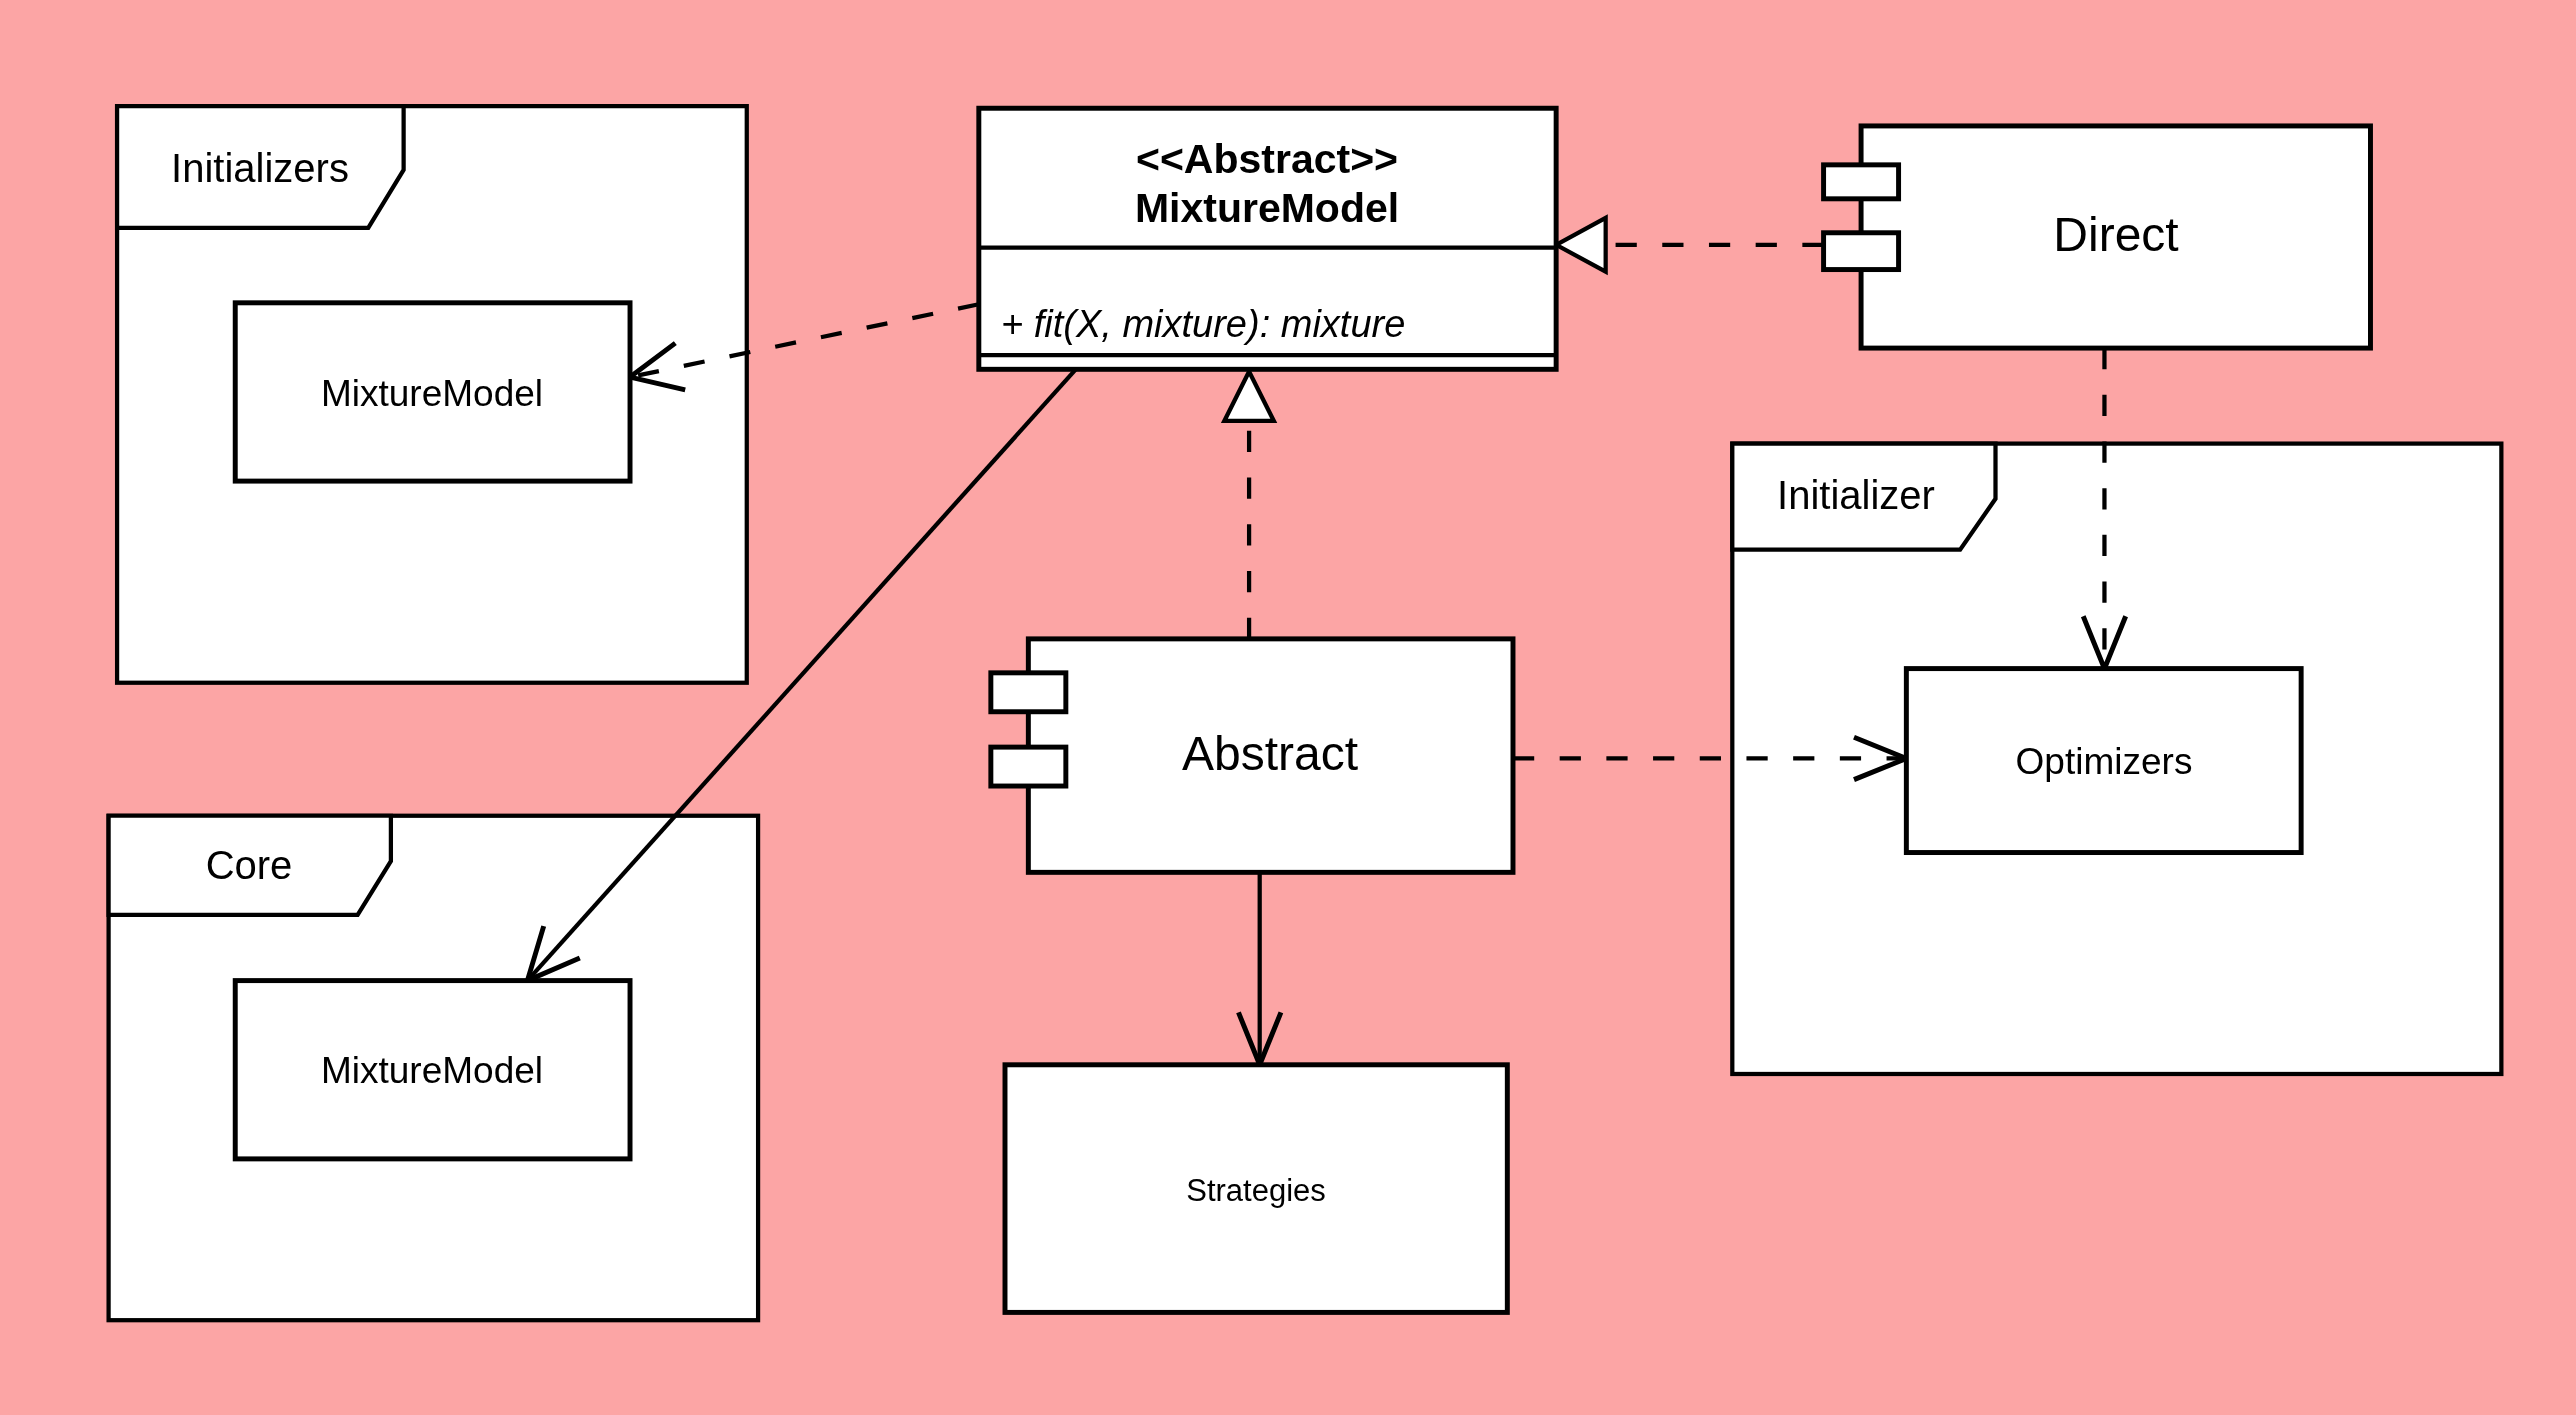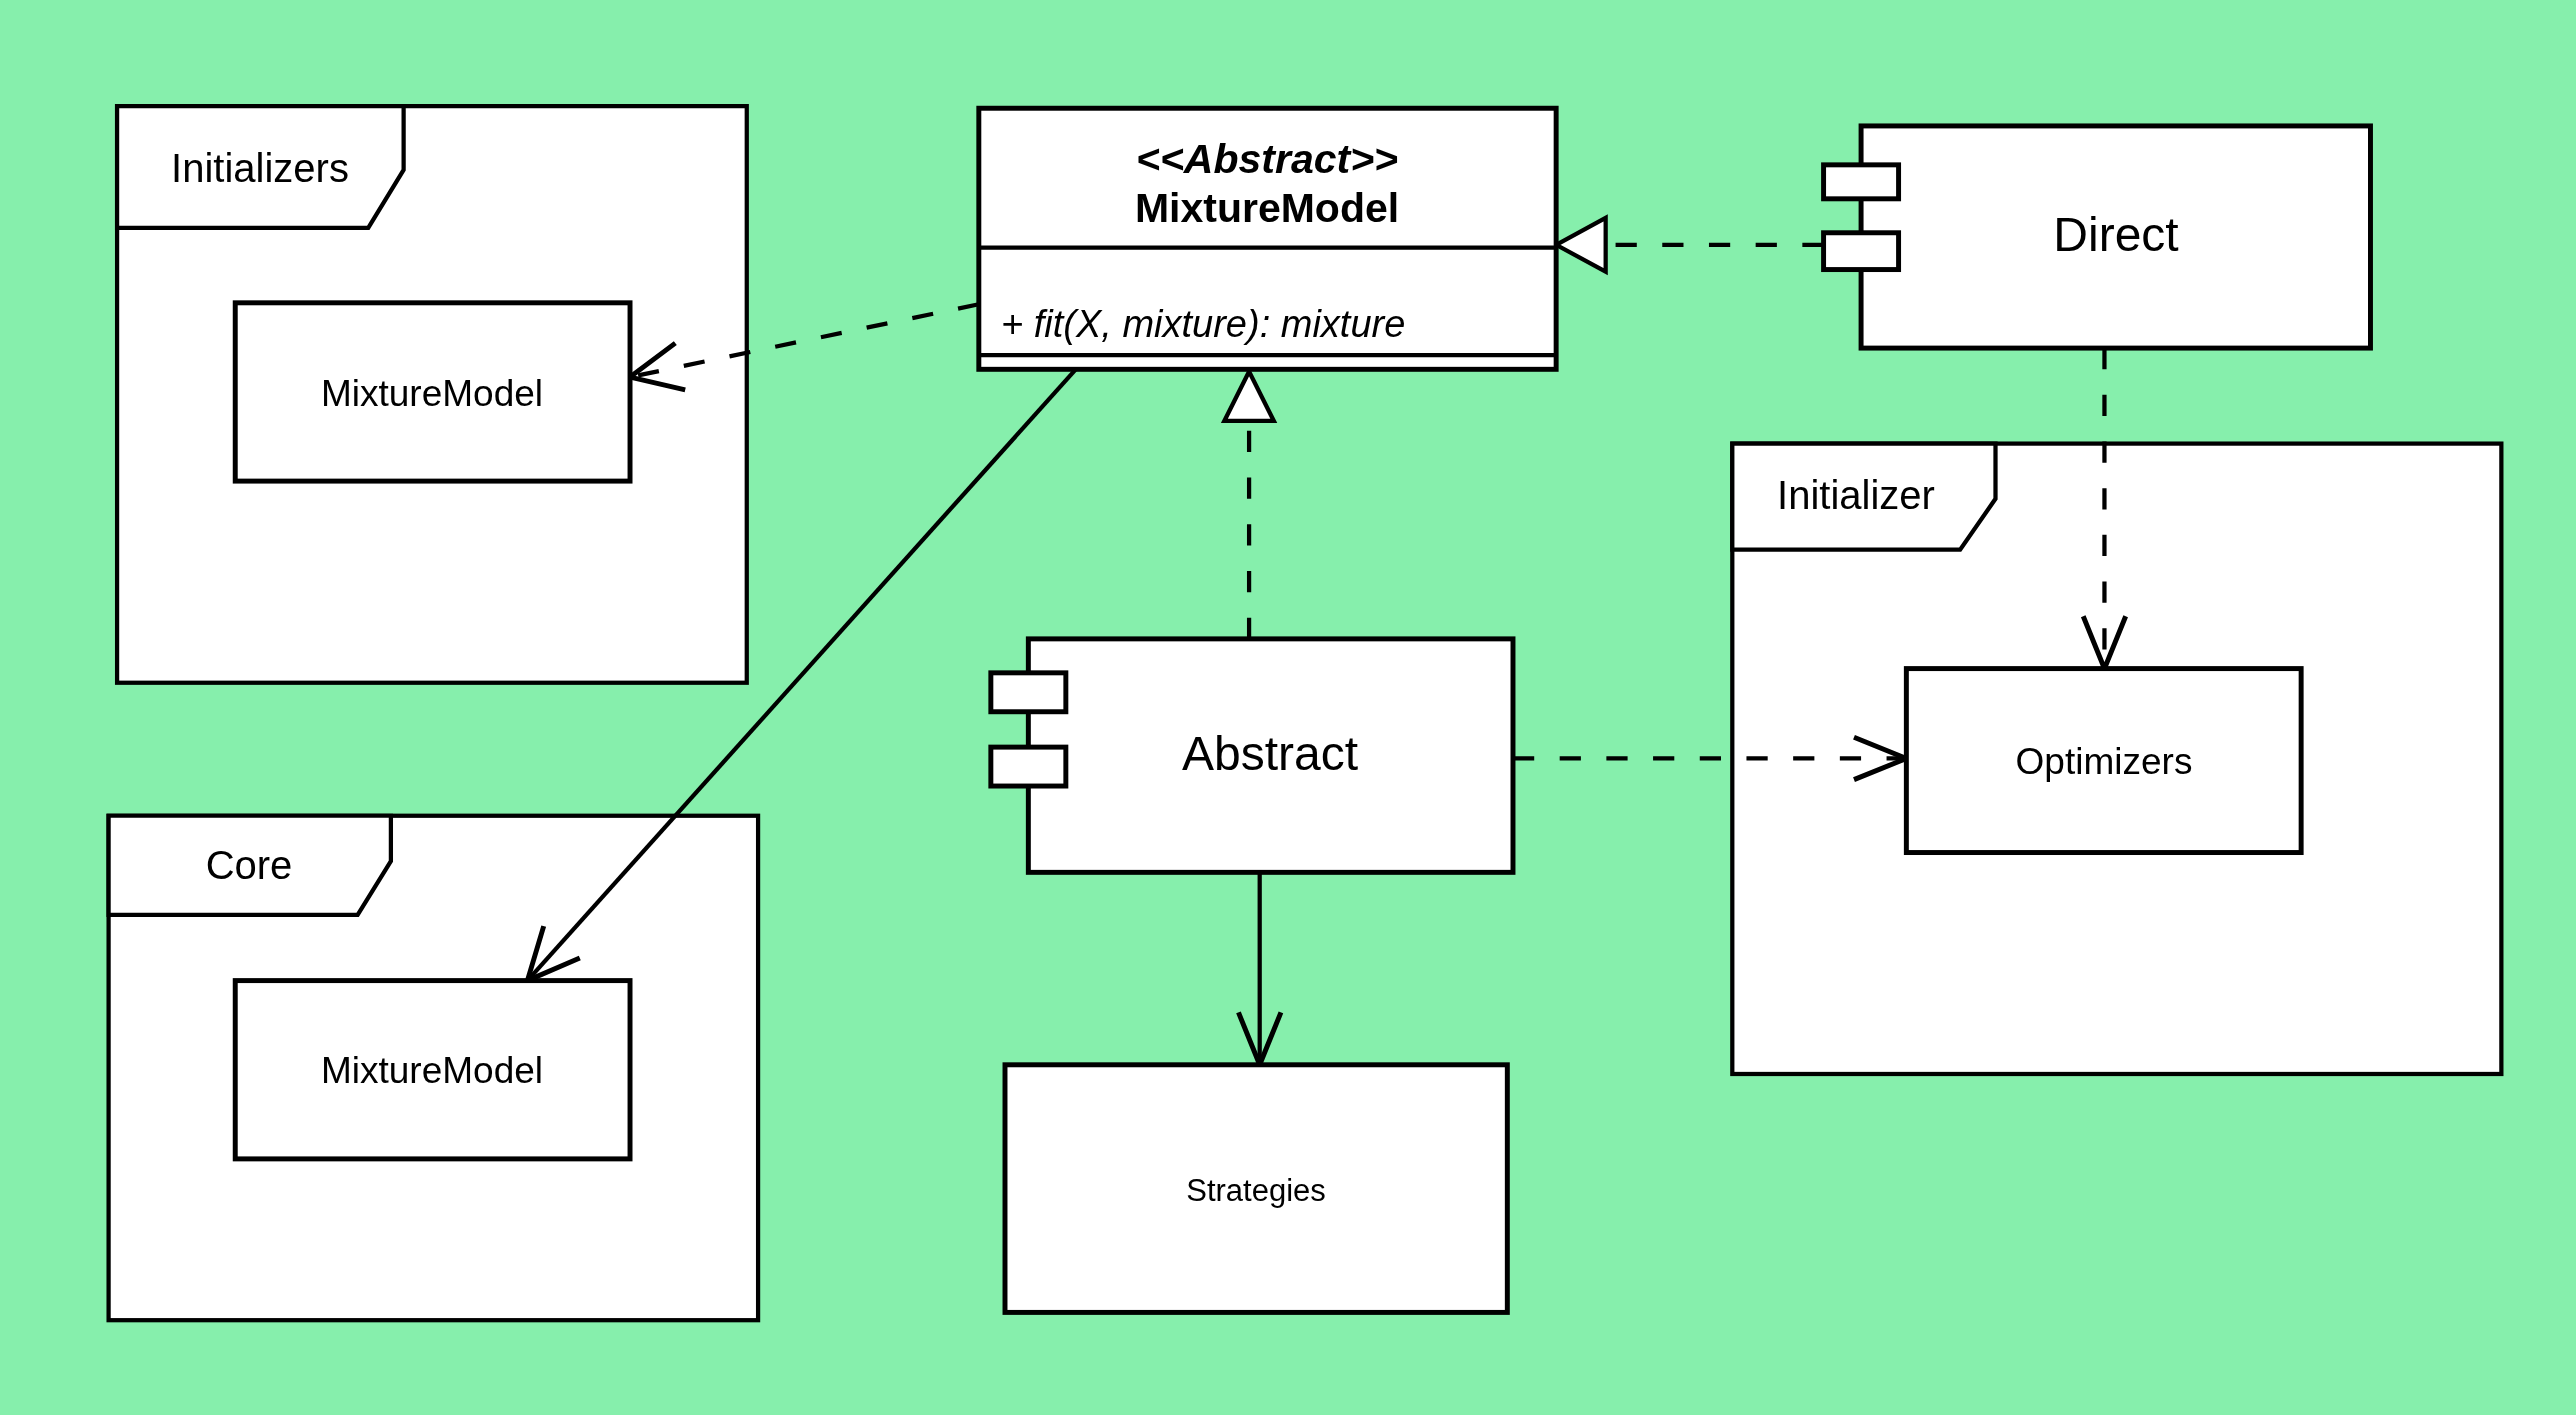--- a/index.html
+++ b/index.html
@@ -4,21 +4,21 @@
 <style>
   html, body {
     margin: 0;
     padding: 0;
     background: #ffffff;
   }
   #canvas {
     position: relative;
     width: 2576px;
     height: 1415px;
-    background: #86efac;
+    background: #fca5a5;
     font-family: "Liberation Sans", sans-serif;
     color: #000000;
     overflow: hidden;
   }
   #shapes {
     position: absolute;
     left: 0; top: 0;
     width: 100%; height: 100%;
   }
   .shape  { fill: #ffffff; stroke: #000000; stroke-width: 6; }
@@ -132,21 +132,21 @@
 
   <div class="lbl pkg-lbl" style="left:260px;  top:168px;">Initializers</div>
   <div class="lbl pkg-lbl" style="left:249px;  top:865px;">Core</div>
   <div class="lbl pkg-lbl" style="left:1856px; top:495px;">Initializer</div>
 
   <div class="lbl cls-lbl" style="left:432px;  top:393px;">MixtureModel</div>
   <div class="lbl cls-lbl" style="left:432px;  top:1070px;">MixtureModel</div>
   <div class="lbl cls-lbl" style="left:2104px; top:761px;">Optimizers</div>
   <div class="lbl big-lbl" style="left:1256px; top:1190px;">Strategies</div>
 
-  <div class="lbl ttl-lbl" style="left:1267px; top:159px;font-style:italic;">&lt;&lt;Abstract&gt;&gt;</div>
+  <div class="lbl ttl-lbl" style="left:1267px; top:159px;">&lt;&lt;Abstract&gt;&gt;</div>
   <div class="lbl ttl-lbl" style="left:1267px; top:208px;">MixtureModel</div>
   <div class="mtd-lbl" style="left:1001px; top:303px;">+ fit(X, mixture): mixture</div>
 
   <div class="lbl cmp-lbl" style="left:2116px; top:235px;">Direct</div>
   <div class="lbl cmp-lbl" style="left:1270px; top:754px;">Abstract</div>
 
 </div>
 
 
 </body></html>

